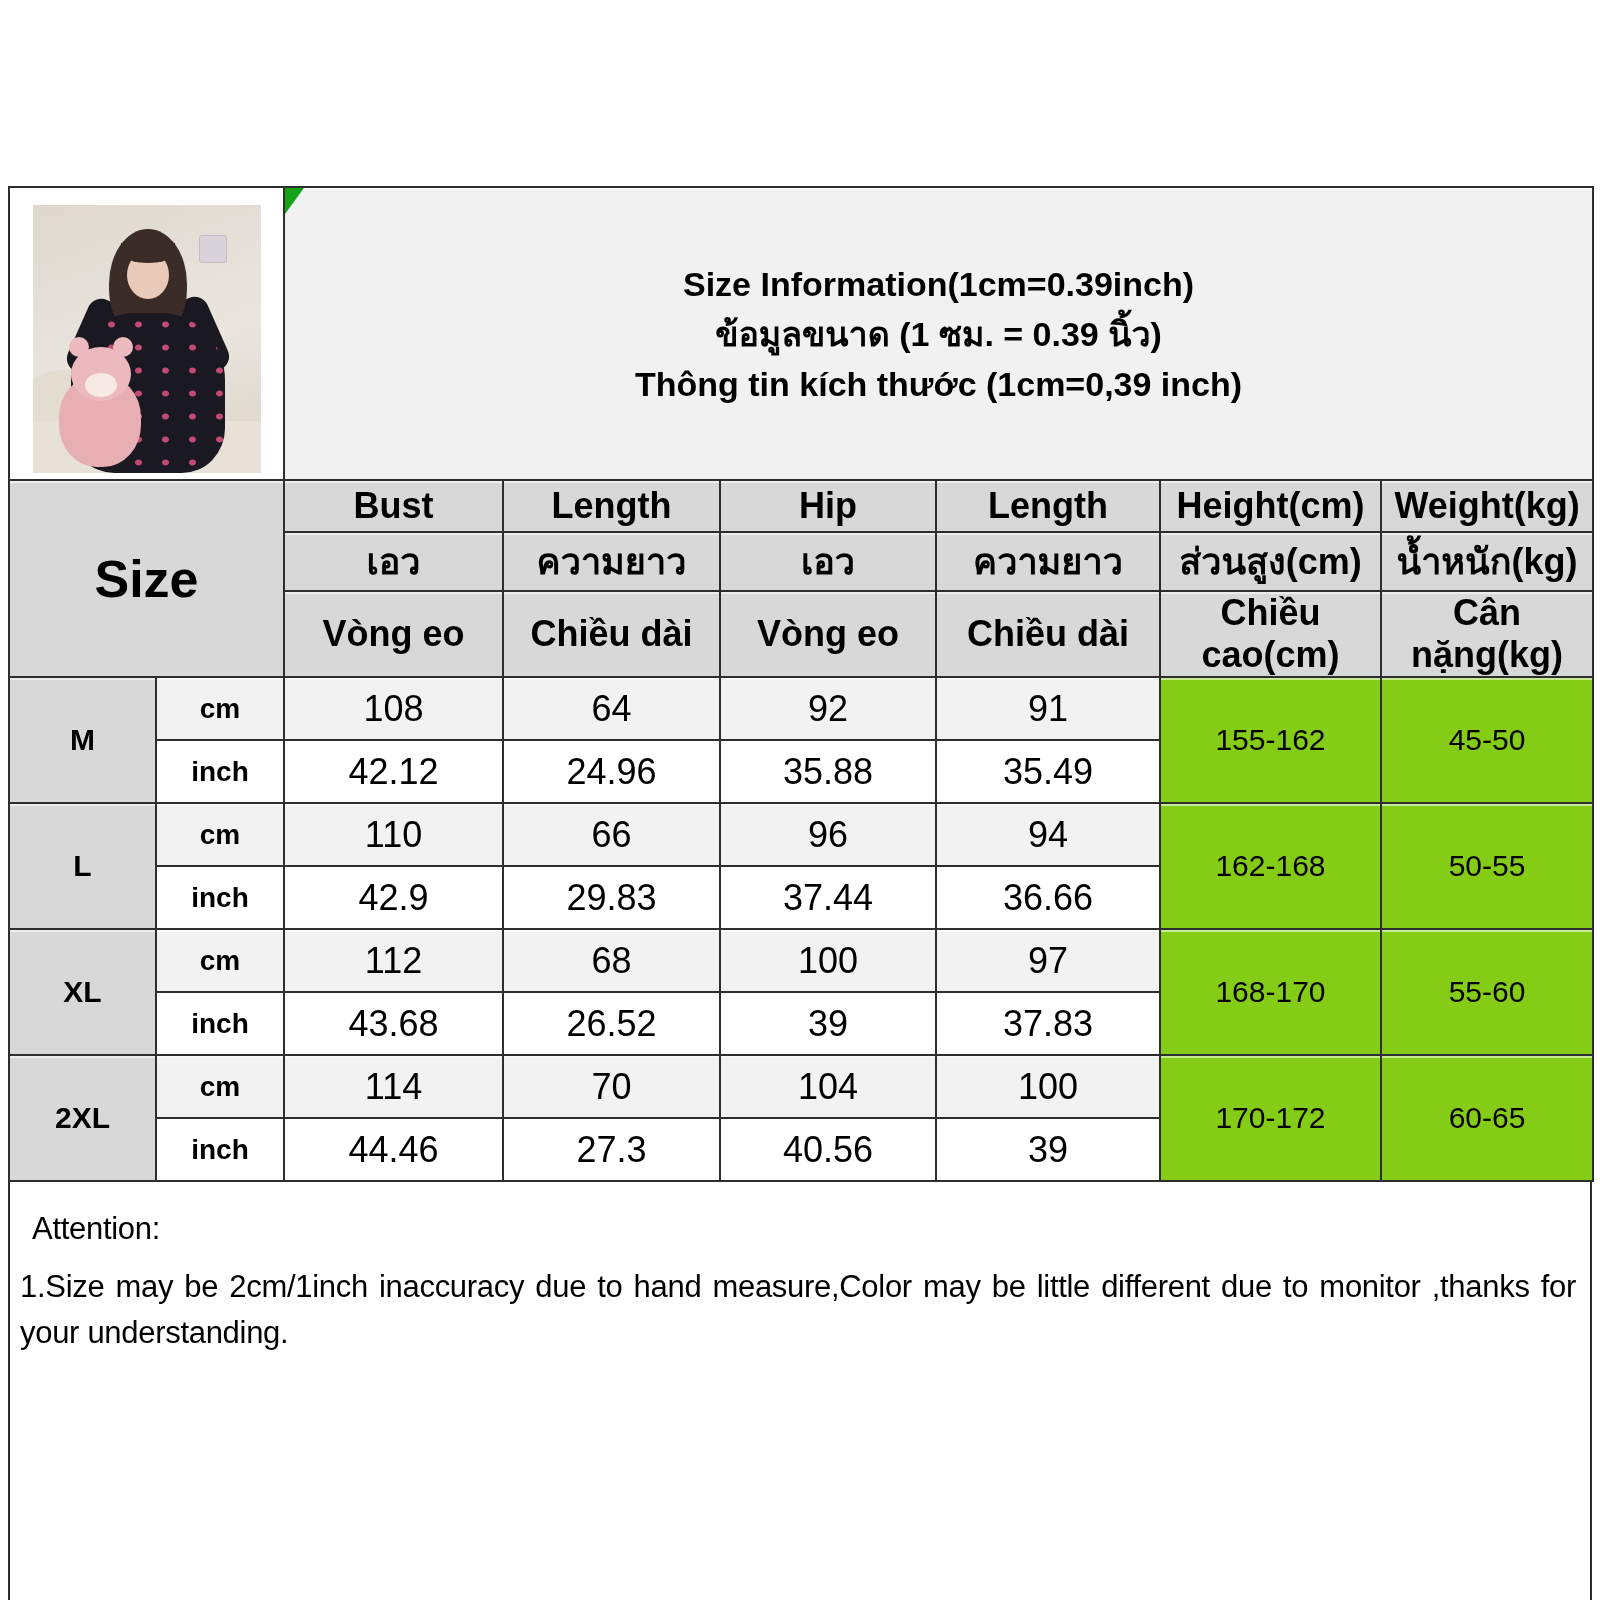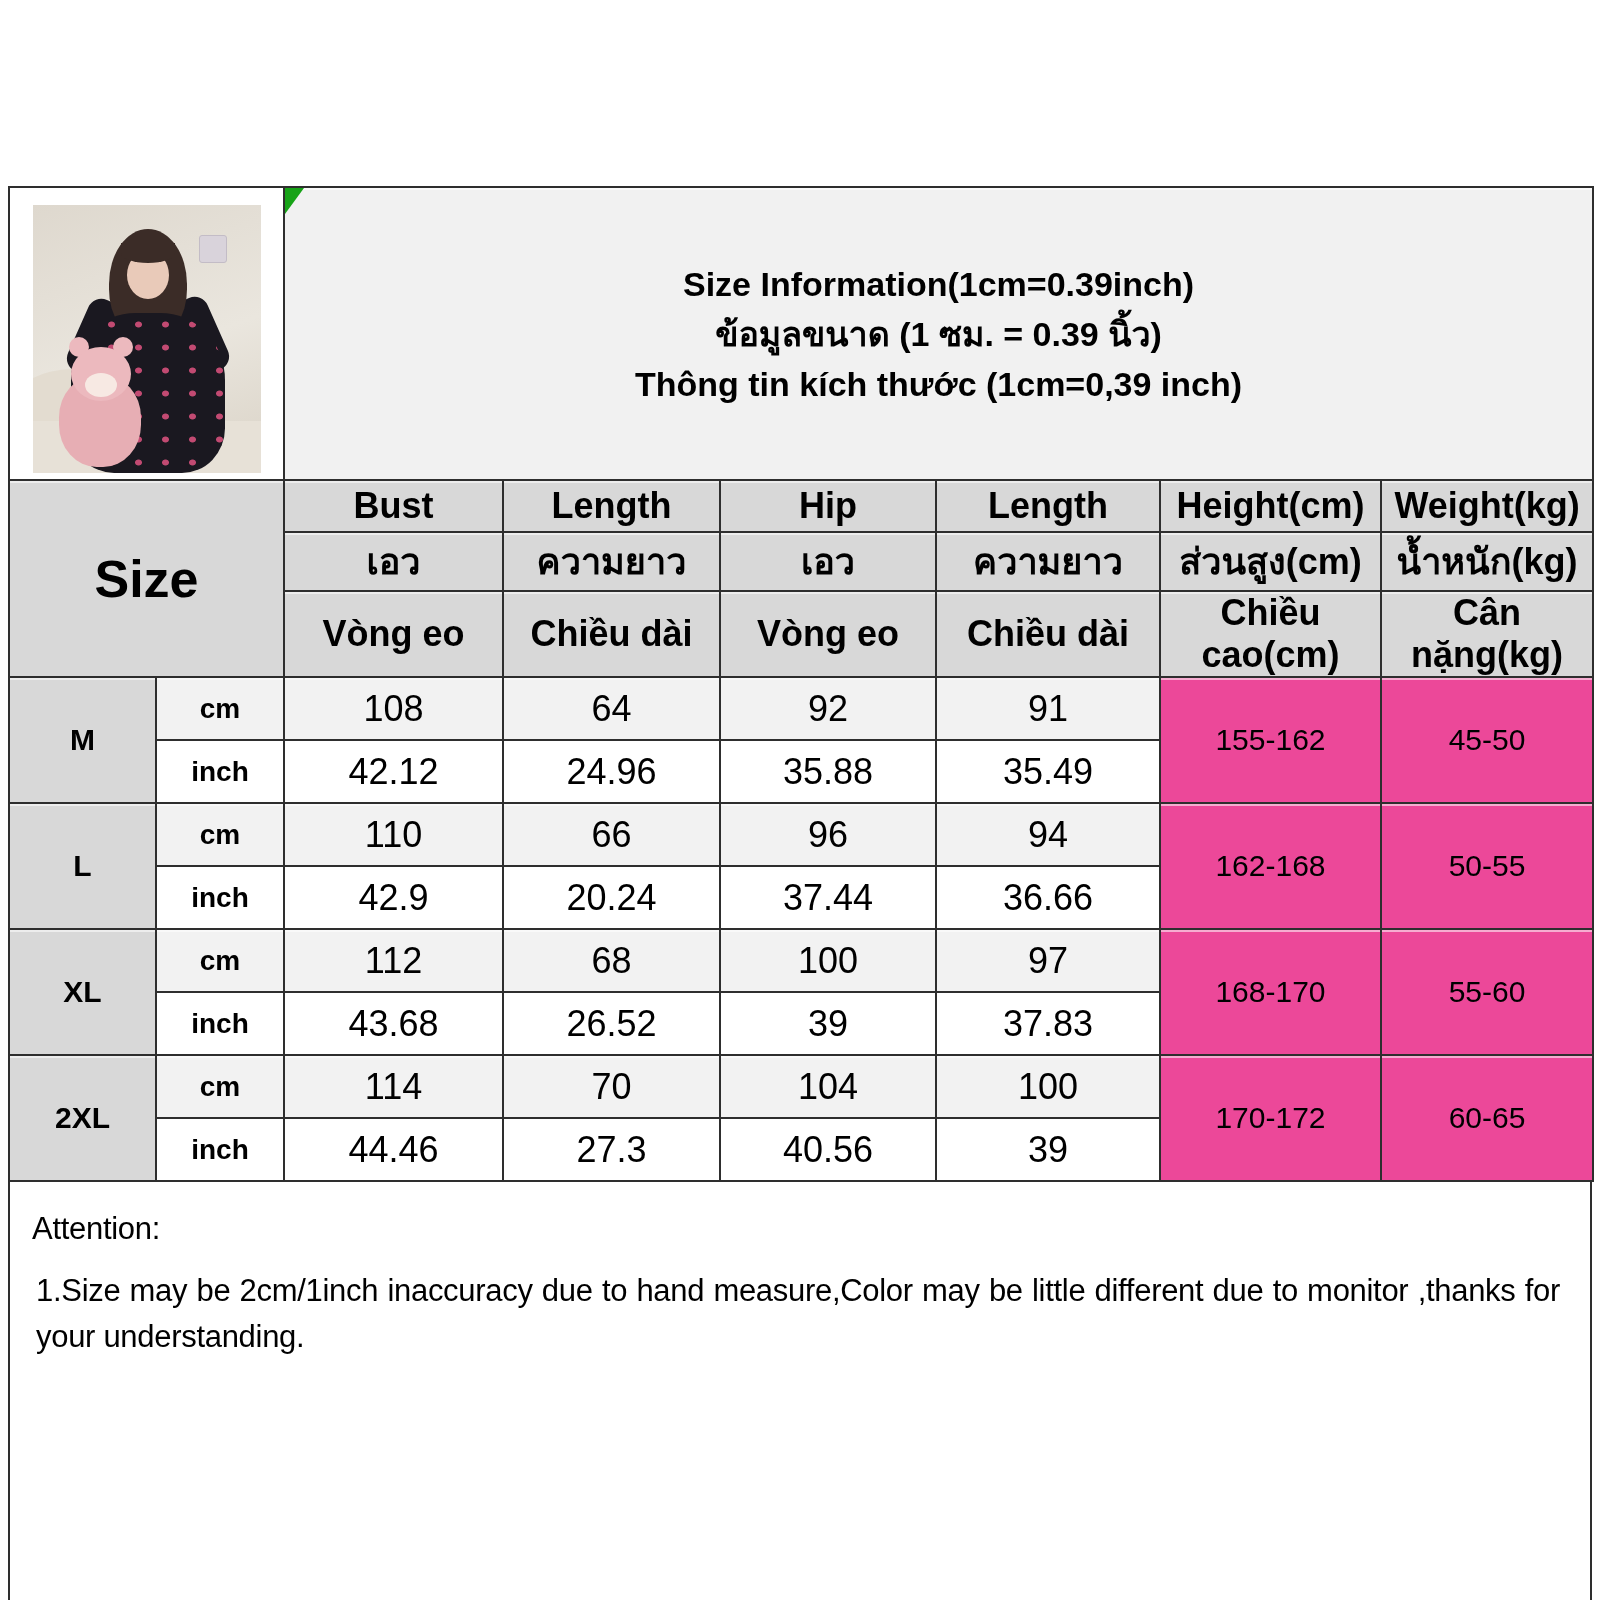--- a/index.html
+++ b/index.html
@@ -28,29 +28,29 @@
   td.hdr { background:#d8d8d8; font-weight:bold; font-size:36px; height:50px; }
   td.size-hdr { background:#d8d8d8; font-weight:bold; font-size:52px; }
 
   
   tr.data-row { height:63px; }
   td.size-label { background:#d8d8d8; font-weight:bold; font-size:30px; }
   td.unit { font-weight:bold; font-size:28px; }
   td.val { font-size:36px; font-weight:400; }
   tr.row-cm td.shade { background:#f2f2f2;margin-left:20px; }
   tr.row-inch td.plain { background:#ffffff; }
-  td.range { background:#ec4899; font-size:30px; }
+  td.range { background:#84cc16; font-size:30px; }
 
   
   #attention {
     border-left:2px solid #2e2e2e; border-right:2px solid #2e2e2e;
     height:455px; padding:12px 14px 0 10px;
     font-size:31px; line-height:46px; letter-spacing:-0.3px;
   }
-  #attention .just { margin:16px; text-align:justify; }
+  #attention .just { margin:0; text-align:justify; }
   #attention .plainline { margin:12px; }
 
   
   .photo {
     position:relative; width:228px; height:268px; margin:10px auto 0;
     background:linear-gradient(160deg,#ded8ce 0%,#eae6de 55%,#d9d2c6 100%);
     overflow:hidden;
   }
   .switch-plate { position:absolute; right:34px; top:30px; width:26px; height:26px; background:#d9d3db; border-radius:3px; border:1px solid #c3bcc6; }
   .couch { position:absolute; left:0; bottom:0; width:100%; height:52px; background:#e7e1d7; }
@@ -169,21 +169,21 @@
         <td class="val shade">110</td>
         <td class="val shade">66</td>
         <td class="val shade">96</td>
         <td class="val shade">94</td>
         <td class="range" rowspan="2">162-168</td>
         <td class="range" rowspan="2">50-55</td>
       </tr>
       <tr class="data-row row-inch">
         <td class="unit plain">inch</td>
         <td class="val plain">42.9</td>
-        <td class="val plain">20.24</td>
+        <td class="val plain">29.83</td>
         <td class="val plain">37.44</td>
         <td class="val plain">36.66</td>
       </tr>
 
       <tr class="data-row row-cm">
         <td class="size-label" rowspan="2">XL</td>
         <td class="unit shade">cm</td>
         <td class="val shade">112</td>
         <td class="val shade">68</td>
         <td class="val shade">100</td>

